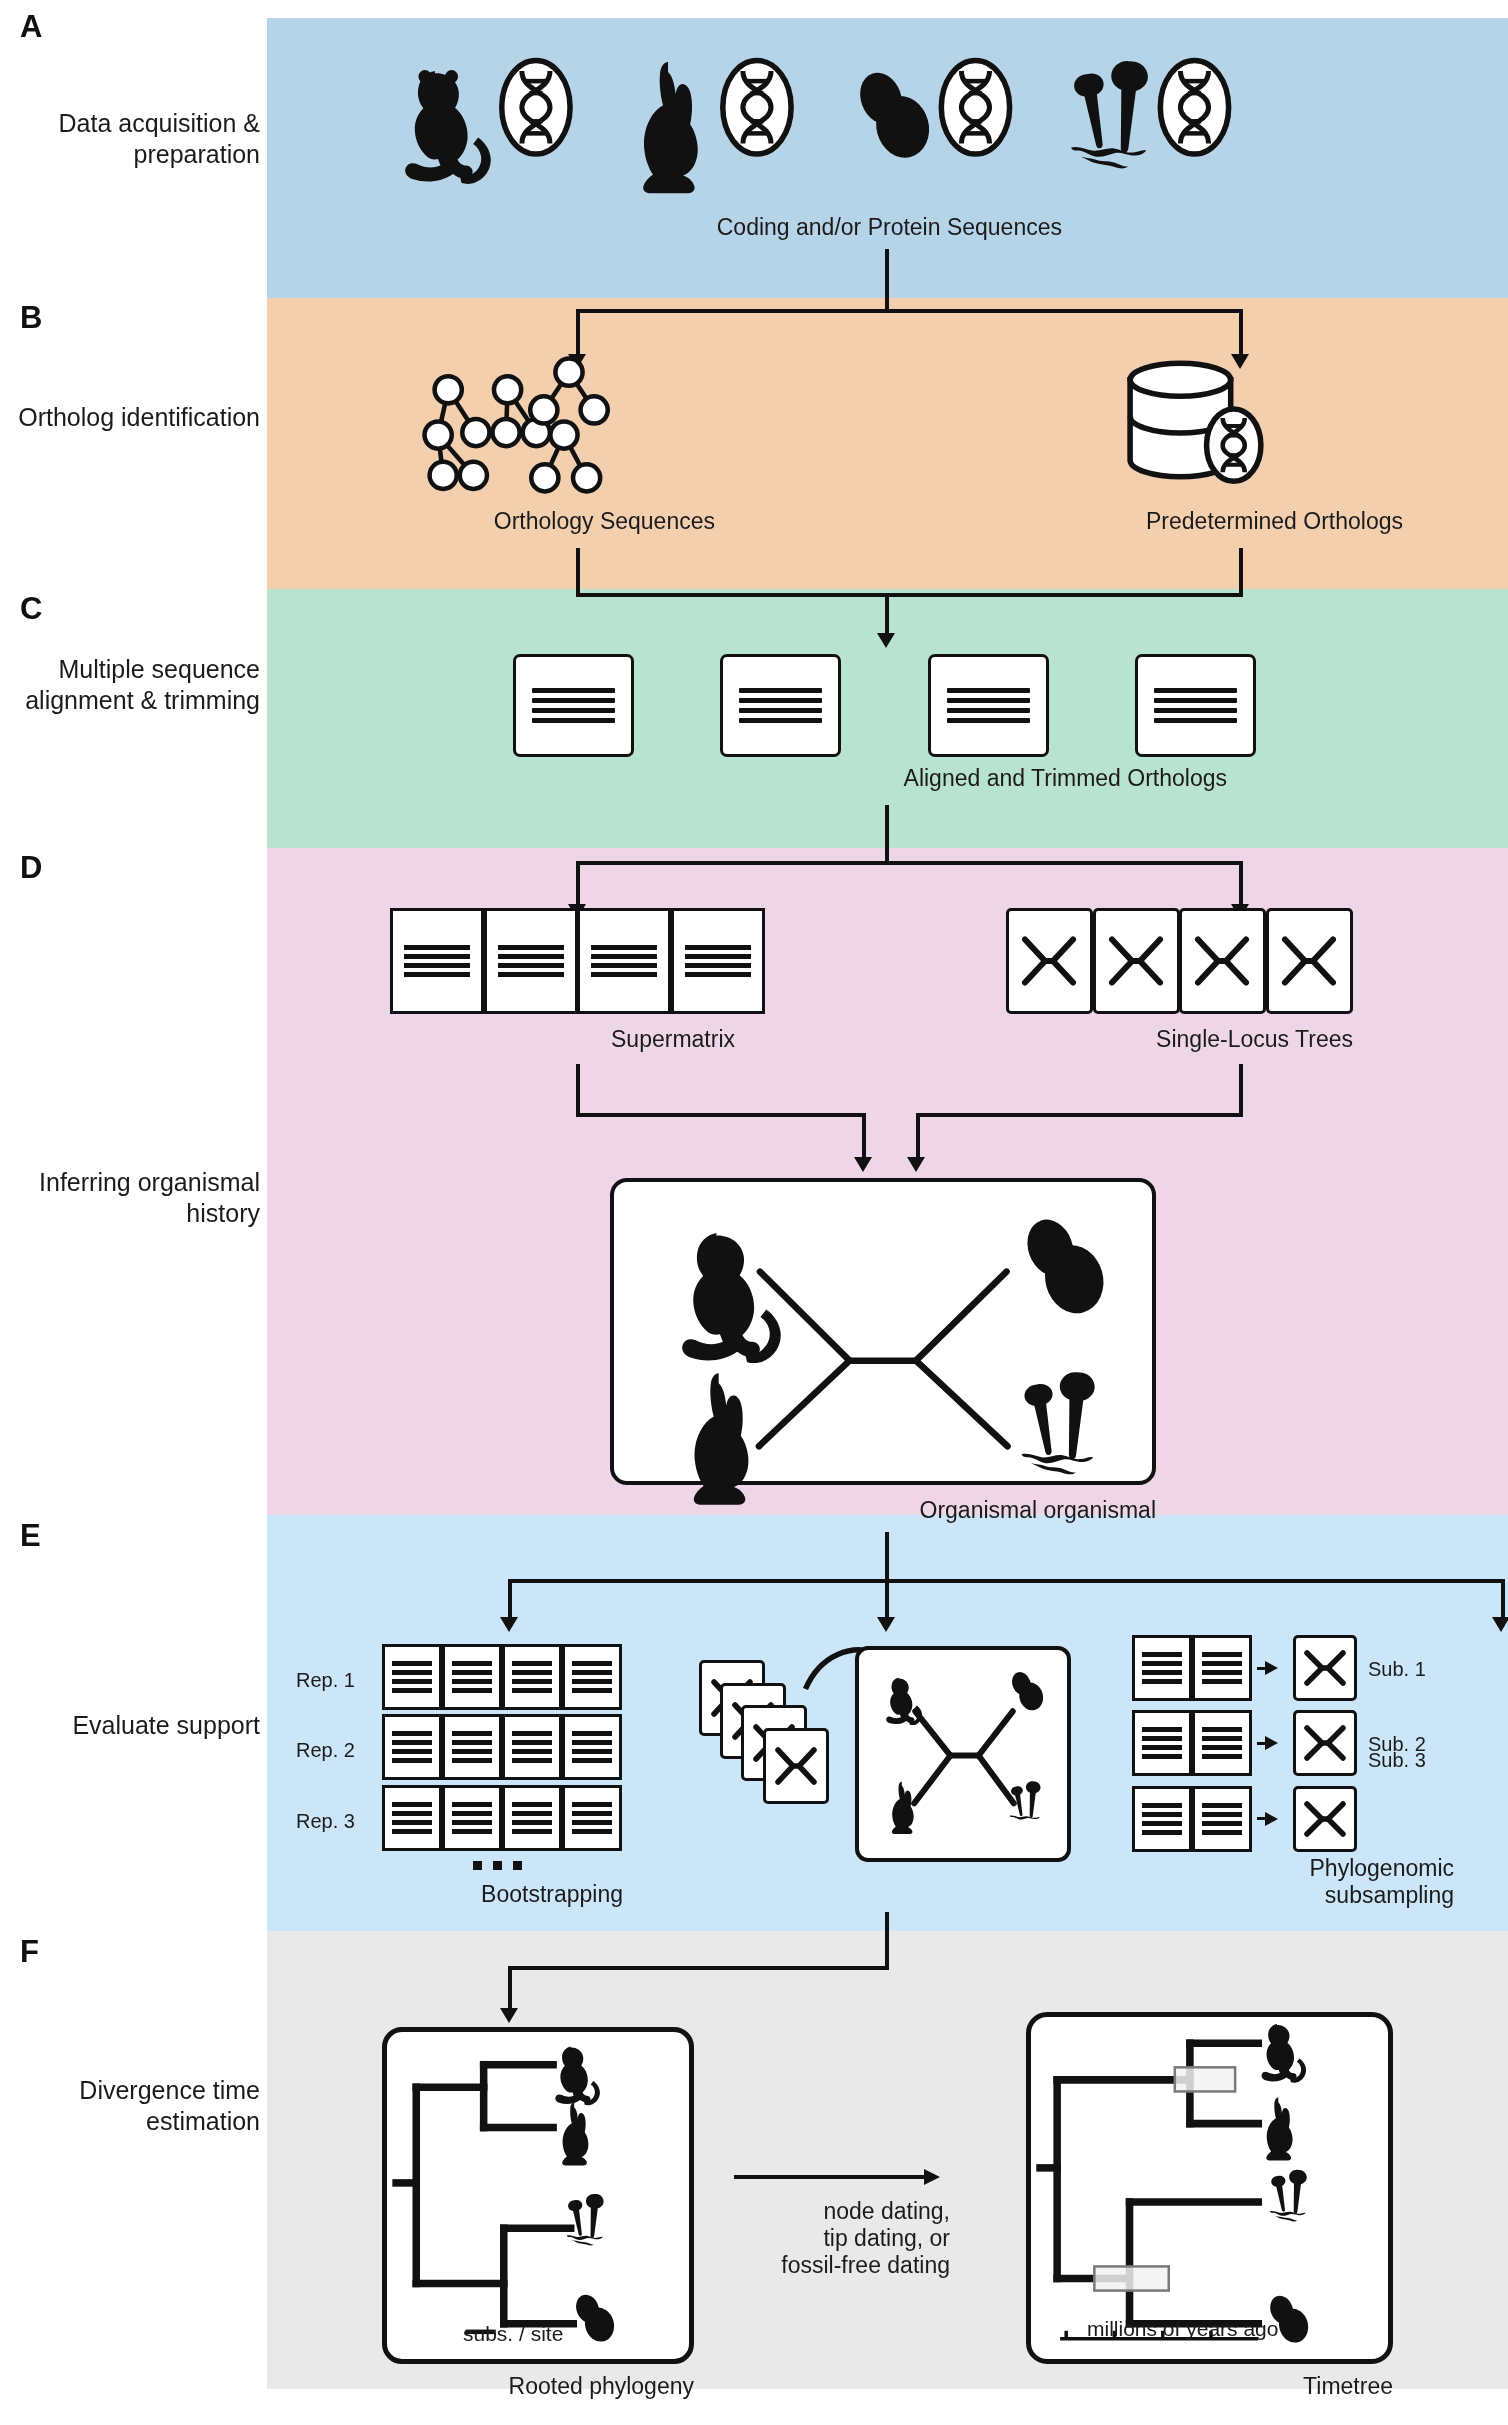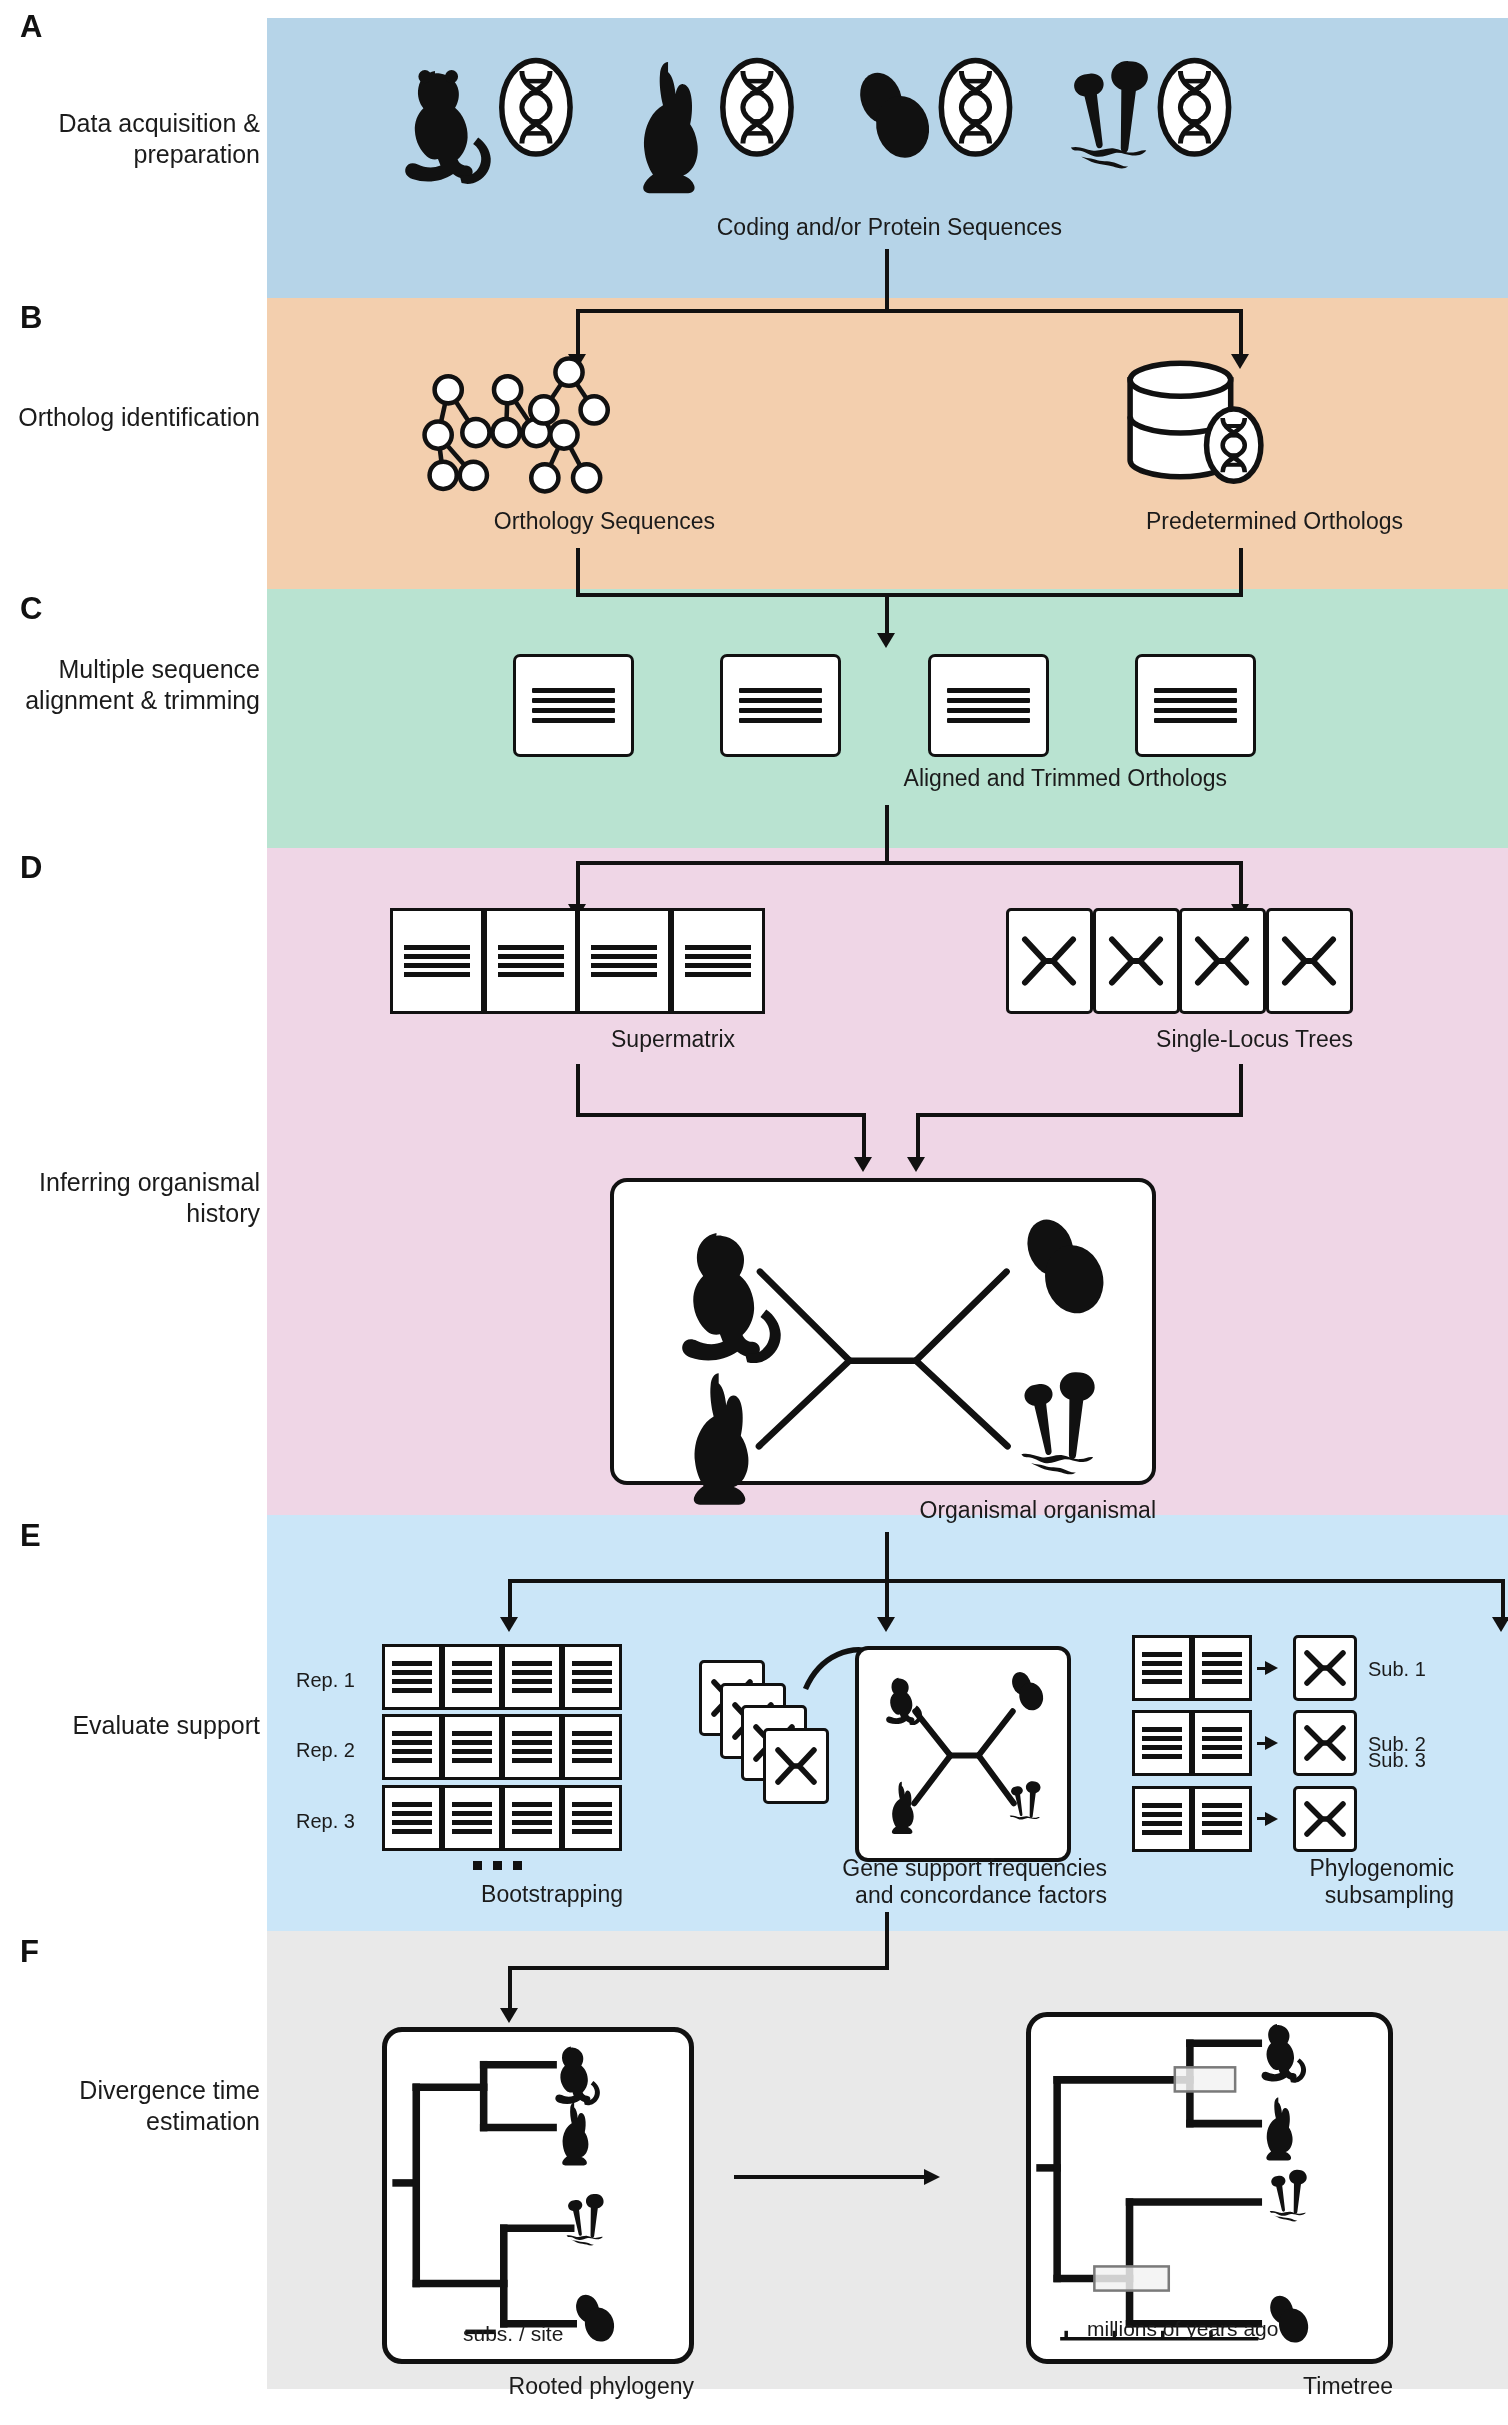--- a/index.html
+++ b/index.html
@@ -561,22 +561,20 @@
         <ellipse cx="52" cy="55" rx="40" ry="52" transform="rotate(-20 52 55)"></ellipse>
         <ellipse cx="95" cy="112" rx="52" ry="62" transform="rotate(-15 95 112)"></ellipse>
       </g>
       <g class="sil" transform="translate(296,258) scale(0.40)">
         <path d="M48 34c-13 0-24 10-24 22 0 10 7 18 17 21l6 100c1 9 12 9 13 0l6-100c10-3 17-11 17-21 0-12-11-22-24-22z" transform="rotate(-10 48 100)"></path>
         <path d="M118 8c-18 0-32 14-32 30 0 13 9 24 22 28l7 116c1 11 14 11 15 0l7-116c13-4 22-15 22-28 0-16-14-30-32-30z" transform="rotate(4 118 100)"></path>
         <path d="M10 180c16-4 30 4 42 6 14 3 28-6 44-4 14 2 24 10 38 8 10-1 18-6 26-4-6 8-18 11-28 10-12-1-22-7-34-5-14 3-26 10-40 7-12-3-22-12-34-12-5 0-10 1-14-6z"></path>
       </g>
     </svg>
   </div>
-  <div class="caption" style="left:669px;top:1855px;width:438px;">Gene support frequencies
-and concordance factors</div>
 
   <div class="matbox" style="left:1132px;top:1635px;width:60px;height:66px;">
       <span class="bar"></span>
       <span class="bar"></span>
       <span class="bar"></span>
       <span class="bar"></span>
     </div>
   <div class="matbox" style="left:1192px;top:1635px;width:60px;height:66px;">
       <span class="bar"></span>
       <span class="bar"></span>
@@ -686,20 +684,23 @@
         <ellipse cx="95" cy="112" rx="52" ry="62" transform="rotate(-15 95 112)"></ellipse>
       </g>
       <line x1="156" y1="596" x2="216" y2="596" stroke="#111" stroke-width="9"></line>
     </svg>
   </div>
   <div class="small-label" style="left:463px;top:2323px;font-size:21px;">subs. / site</div>
   <div class="caption" style="left:382px;top:2373px;width:312px;">Rooted phylogeny</div>
 
   <div class="hline" style="left:734px;top:2175px;width:191px;height:4px;"></div>
   <div class="arrow-right" style="left:924px;top:2169px;border-top-width:8.6px;border-bottom-width:8.6px;border-left-width:16px;"></div>
+  <div class="caption" style="left:719px;top:2198px;width:231px;font-size:23px;">node dating,
+tip dating, or
+fossil-free dating</div>
 
   <div class="bigbox" style="left:1026px;top:2012px;width:367px;height:352px;border-width:5px;border-radius:21px;">
     <svg width="357" height="342" viewBox="0 0 710 680">
       <g stroke="#111" stroke-width="15" fill="none" stroke-linecap="square">
         <path d="M18 300 L52 300"></path>
         <path d="M52 125 L52 520"></path>
         <path d="M52 125 L316 125"></path>
         <path d="M316 52 L316 212"></path>
         <path d="M316 52 L452 52"></path>
         <path d="M316 212 L452 212"></path>

